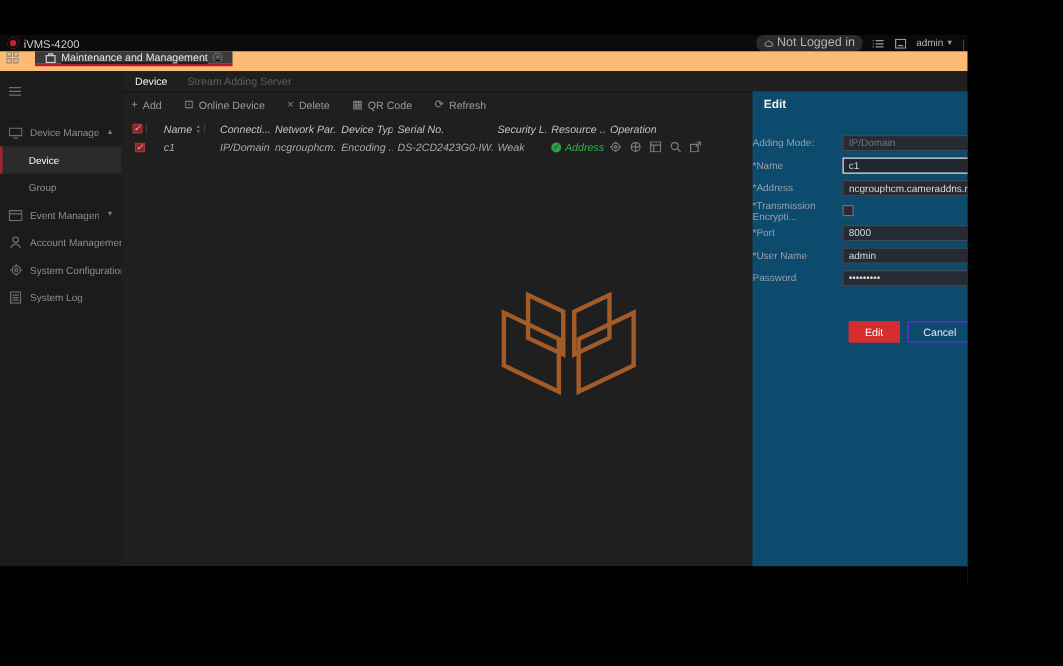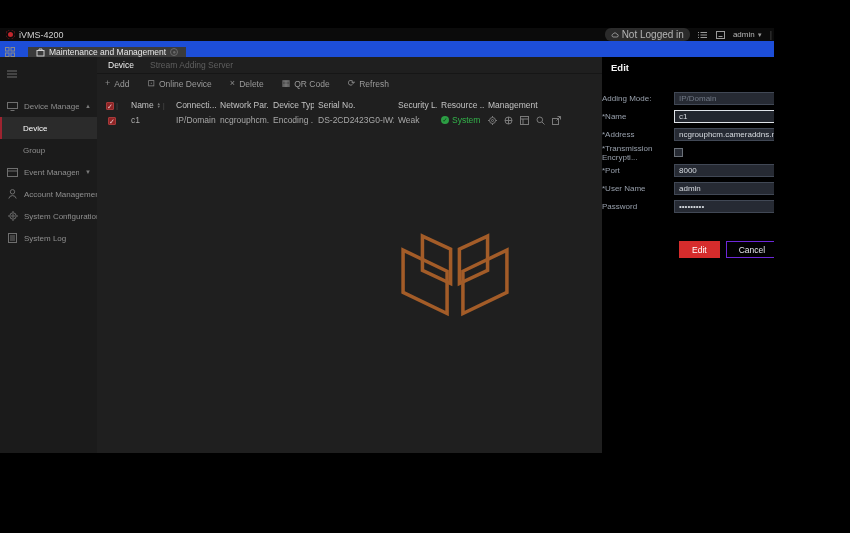--- a/index.html
+++ b/index.html
@@ -15,22 +15,22 @@
   .tb-right { margin-left:auto; display:flex; align-items:center; gap:7px; color:#9a9a9a; }
   .pill { display:flex; align-items:center; gap:3px; background:#2b2b2b; border-radius:6px;
     padding:1px 6px; font-size:10px; color:#b5b5b5; }
   .tb-ic { display:inline-flex; align-items:center; justify-content:center; width:11px; height:11px;
     color:#9a9a9a; font-size:9px; line-height:1; }
   .tb-sep { color:#4a4a4a; font-size:9px; }
   .user-menu { display:flex; align-items:center; gap:2px; font-size:8px; color:#b5b5b5; }
   .caret-down { font-size:6px; color:#9a9a9a; }
 
   
-  #tabbar { position:absolute; left:0; top:13px; width:850px; height:16px; background:#1d4ed8;
-    display:flex; align-items:flex-end; }
+  #tabbar { position:absolute; left:0; top:13px; width:850px; height:16px; background:#fdba74;
+    display:flex; align-items:flex-start;text-decoration:underline; }
   .grid-ic { width:20px; display:flex; align-items:center; justify-content:center; }
   .main-tab { position:relative; margin-left:8px; background:#3b3b3b; display:flex; align-items:center;
     gap:4px; padding:0 8px; color:#e8e8e8; font-size:8.5px; }
   .main-tab::after { content:""; position:absolute; left:0; right:0; bottom:-2px; height:2px; background:#b01e2e; }
   .tab-dot { width:8px; height:8px; border-radius:50%; border:1px solid #6a6a6a; color:#6a6a6a;
     font-size:6px; display:flex; align-items:center; justify-content:center; }
 
   
   #appbody { position:absolute; left:0; top:29px; width:850px; height:396px; background:#1f1f1f; }
 
@@ -53,21 +53,21 @@
     border-bottom:1px solid #161616; }
   .subtab { font-size:8.5px; color:#5f5f5f; }
   .subtab.active { color:#f0f0f0; }
   #toolbar { height:19px; display:flex; align-items:center; gap:18px; padding-left:8px; color:#9b9b9b;
     font-size:8.5px; }
   .tool { display:flex; align-items:center; gap:4px; }
   .tool .ic { font-size:9px; color:#8a8a8a; line-height:1; }
 
   
   #grid { margin-top:2px; font-size:8.5px; }
-  .trow { display:flex; align-items:flex-end; height:15px; }
+  .trow { display:flex; align-items:center; height:15px;font-style:italic; }
   .trow.head { color:#c3c3c3; }
   .trow.body { color:#a8a8a8; }
   .cell { padding:0 4px; white-space:nowrap; overflow:hidden; display:flex; align-items:center; gap:2px; }
   .c-cb { width:30px; justify-content:center; }
   .c-name{ width:45px; } .c-conn{ width:44px; } .c-net{ width:53px; } .c-type{ width:45px; }
   .c-ser { width:80px; } .c-sec { width:43px; } .c-res{ width:47px; } .c-op { flex:1; }
   .vsep { color:#4a4a4a; font-size:8px; }
   .checkbox { width:8px; height:8px; background:#8f2325; border:1px solid #a53a3a; border-radius:1px;
     color:#e8c9c9; font-size:7px; line-height:8px; text-align:center; }
   .sort { display:flex; flex-direction:column; line-height:3.5px; font-size:4px; color:#7a7a7a; margin-left:1px; }
@@ -75,21 +75,21 @@
   .ok-dot { width:8px; height:8px; border-radius:50%; background:#2c9e44; color:#0d2d14; font-size:6px;
     line-height:8px; text-align:center; }
   .ops { display:flex; gap:7px; color:#7a7a7a; }
   .op-ic svg { display:block; }
 
   
   #watermark { position:absolute; left:288px; top:172px; width:140px; text-align:center; }
   #watermark .wm-text { margin-top:4px; color:#a35c28; font-size:22px; font-weight:bold; letter-spacing:3px; }
 
   
-  #dialog { position:absolute; left:602px; top:0; width:248px; height:396px; background:#000000; }
+  #dialog { position:absolute; left:602px; top:16px; width:248px; height:396px; background:#0c4a6e; }
   #dlg-head { display:flex; align-items:center; height:20px; padding:0 9px; }
   #dlg-title { color:#f2f2f2; font-size:9.5px; font-weight:bold; }
   #dlg-close { margin-left:auto; color:#9aa0ac; font-size:10px; cursor:default; }
   .frow { display:flex; align-items:center; height:13px; margin:0 0 5px 0; }
   .flabel { width:72px; text-align:left; color:#98a0ac; font-size:8px; padding-right:4px; flex:none; }
   .finput { width:106px; height:13px; background:#262a33; border:1px solid #414855; color:#d7dbe0;
     font-size:8px; padding:0 4px; font-family:"Liberation Sans", sans-serif; }
   .finput.disabled { color:#707885; }
   .finput.focused { border-color:#dfe3e8; background:#22262e; }
   .fcheck { width:9px; height:9px; background:#262a33; border:1px solid #6a7078; }
@@ -308,38 +308,38 @@
           <span class="cell c-ser">
               <span>Serial No.</span>
             </span>
           <span class="cell c-sec">
               <span>Security L...</span>
             </span>
           <span class="cell c-res">
               <span>Resource ...</span>
             </span>
           <span class="cell c-op">
-              <span>Management</span>
+              <span>Operation</span>
             </span>
         </div>
 
         <div class="trow body">
           <span class="cell c-cb">
               <span class="checkbox">✓</span>
             </span>
           <span class="cell c-name">c1</span>
           <span class="cell c-conn">IP/Domain</span>
           <span class="cell c-net">ncgrouphcm...</span>
           <span class="cell c-type">Encoding ...</span>
           <span class="cell c-ser">DS-2CD2423G0-IW20...</span>
           <span class="cell c-sec">Weak</span>
           <span class="cell c-res">
             <span class="online">
                 <span class="ok-dot">✓</span>
-                <span>System</span>
+                <span>Address</span>
               </span>
           </span>
           <span class="cell c-op ops">
             <span class="op-ic">
                 <svg width="9" height="9" viewBox="0 0 9 9">
                   <g stroke="#7a7a7a">
                     <circle cx="4.5" cy="4.5" r="3"></circle>
                     <circle cx="4.5" cy="4.5" r="1"></circle>
                     <path d="M4.5 0 V1.3 M4.5 7.7 V9 M0 4.5 H1.3 M7.7 4.5 H9"></path>
                   </g>

